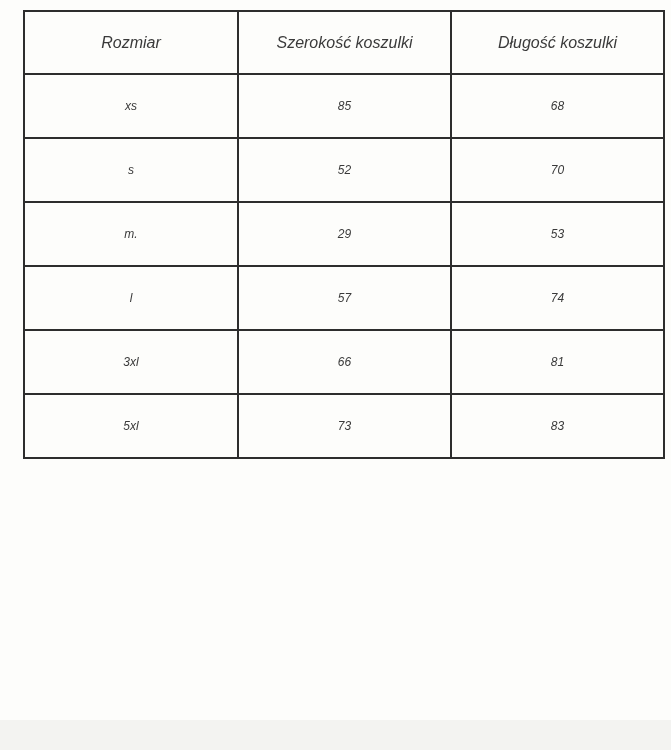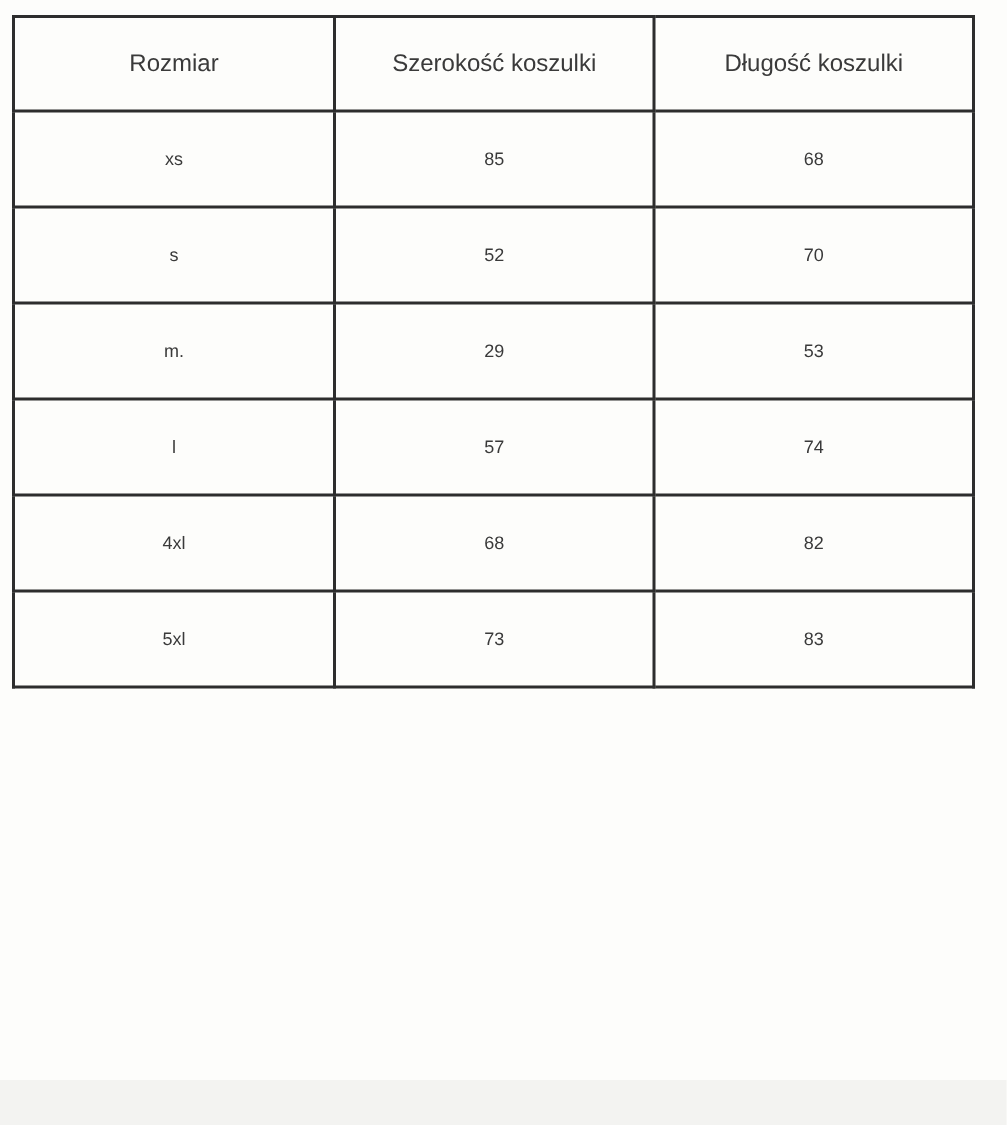--- a/index.html
+++ b/index.html
@@ -17,26 +17,27 @@
   .bottom-strip {
     position: absolute;
     left: 0;
     bottom: 0;
     width: 671px;
     height: 30px;
     background: #f3f3f1;
   }
   table.size-table {
     position: absolute;
-    left: 8px;
+    left: 23px;
     top: 10px;
     width: 640px;
     border-collapse: collapse;
     table-layout: fixed;
     background: #fdfdfb;
+    font-style: italic;
   }
   table.size-table col.c1 { width: 214px; }
   table.size-table col.c2 { width: 213px; }
   table.size-table col.c3 { width: 213px; }
   table.size-table th,
   table.size-table td {
     border: 2px solid #2d2d2d;
     text-align: center;
     vertical-align: middle;
     color: #3a3a3a;
@@ -83,23 +84,23 @@
         <td>m.</td>
         <td>29</td>
         <td>53</td>
       </tr>
       <tr>
         <td>l</td>
         <td>57</td>
         <td>74</td>
       </tr>
       <tr>
-        <td>4xl</td>
-        <td>68</td>
-        <td>82</td>
+        <td>3xl</td>
+        <td>66</td>
+        <td>81</td>
       </tr>
       <tr>
         <td>5xl</td>
         <td>73</td>
         <td>83</td>
       </tr>
     </tbody>
 </table>
 
 <div class="bottom-strip"></div>

